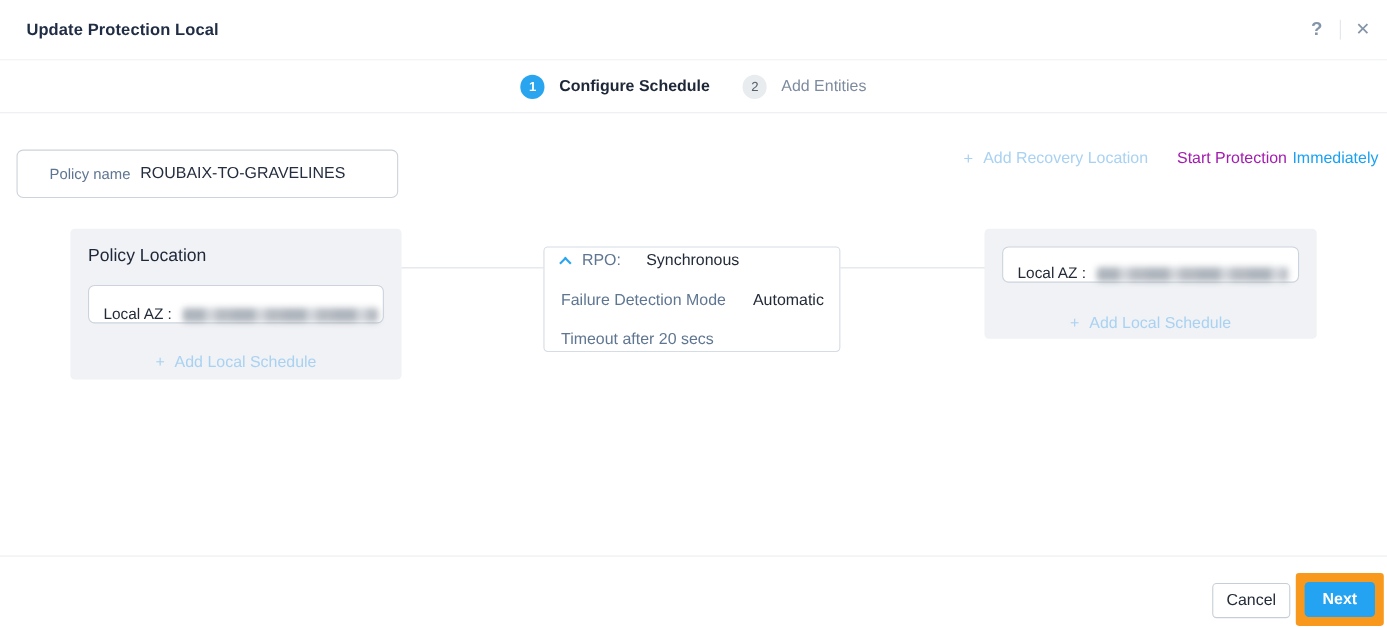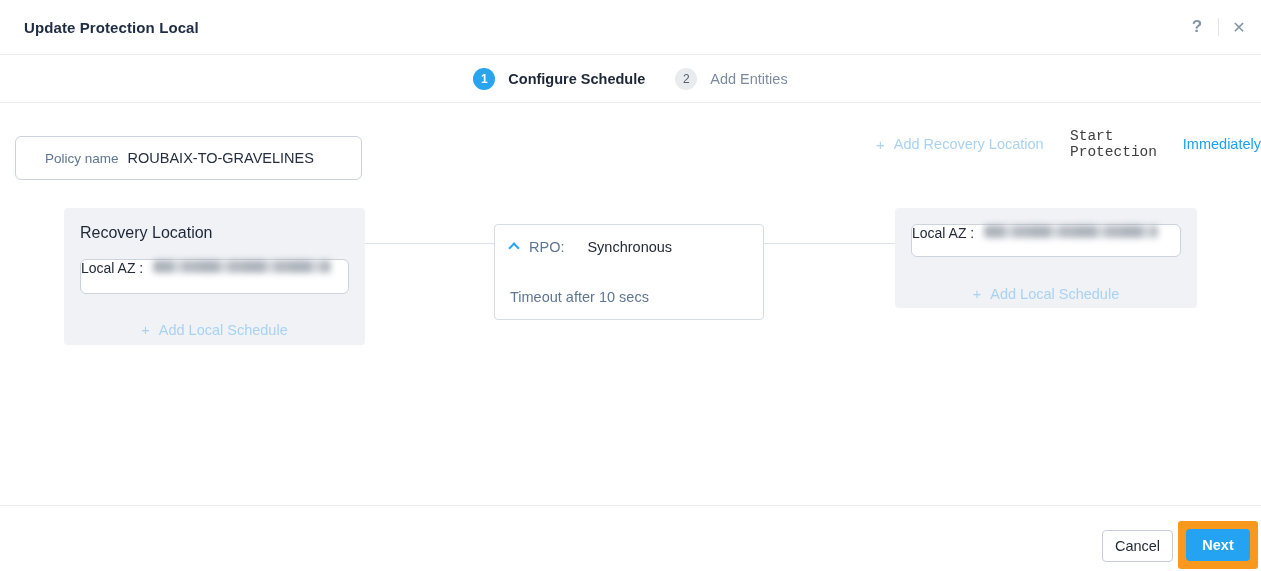--- a/index.html
+++ b/index.html
@@ -57,33 +57,33 @@
   .add-recovery {
     position:absolute; left:876px; top:134px; height:20px;
     display:flex; align-items:center; gap:9px;
     color:#a9d2f2; font-size:14.5px; cursor:default;
   }
   .add-recovery .plus { font-size:15px; }
   .start-protection {
     position:absolute; left:1070px; top:134px; height:20px;
     display:flex; align-items:center; font-size:14.5px;
   }
-  .start-protection .sp-label { color:#404040;font-family:Liberation Mono, monospace; }
+  .start-protection .sp-label { color:#a21caf; }
   .start-protection .sp-value { color:#1ba1f2; margin-left:5px; cursor:pointer; }
   
   .gray-card { position:absolute; background:#f0f2f5; border-radius:4px; }
   .primary-card { left:64px; top:208px; width:301px; height:137px; }
   .recovery-card { left:895px; top:208px; width:302px; height:100px; }
   .card-title {
     position:absolute; left:16px; top:16px;
     font-size:16px; color:#1d2738; font-weight:500;
   }
   .az-field {
     position:absolute; background:#fff; border:1px solid #ccd3dc; border-radius:6px;
-    display:flex; align-items:flex-start; cursor:pointer;
+    display:flex; align-items:flex-end; padding-left:13px; cursor:pointer;
   }
   .primary-card .az-field { left:16px; top:51px; width:269px; height:35px; }
   .recovery-card .az-field { left:16px; top:16px; width:270px; height:33px; }
   .az-field .az-label { font-size:14px; color:#232b38; white-space:nowrap; }
   .redacted {
     height:13px; margin-left:10px; border-radius:3px; flex:none;
     background:repeating-linear-gradient(90deg,#9aa2ac 0 20px,#c6cbd1 20px 30px,#a5abb4 30px 46px);
     filter:blur(3px); opacity:.8;
   }
   .primary-card .redacted { width:178px; }
@@ -173,42 +173,47 @@
   <span class="plus">+</span>
   <span>Add Recovery Location</span>
 </div>
 
 <div class="start-protection">
   <span class="sp-label">Start Protection</span>
   <span class="sp-value">Immediately</span>
 </div>
 
 <div class="gray-card primary-card">
-  <div class="card-title">Recovery Location</div>
+  <div class="card-title">Policy Location</div>
   <div class="az-field">
     <span class="az-label">Local AZ :</span>
     <span class="redacted"></span>
   </div>
   <div class="add-schedule">
     <span class="plus">+</span>
     <span>Add Local Schedule</span>
   </div>
 </div>
 
 <div class="connector left"></div>
 <div class="connector right"></div>
 
 <div class="rpo-card">
   <div class="rpo-row">
     <span class="chevron-up"></span>
     <span class="muted">RPO:</span>
     <span class="dark gap">Synchronous</span>
   </div>
   <div class="rpo-row">
-    <span class="muted">Timeout after 10 secs</span>
+    <span class="muted">Failure Detection Mode</span>
+    <span class="spacer"></span>
+    <span class="dark">Automatic</span>
+  </div>
+  <div class="rpo-row">
+    <span class="muted">Timeout after 20 secs</span>
   </div>
 </div>
 
 <div class="gray-card recovery-card">
   <div class="az-field">
     <span class="az-label">Local AZ :</span>
     <span class="redacted"></span>
   </div>
   <div class="add-schedule">
     <span class="plus">+</span>

